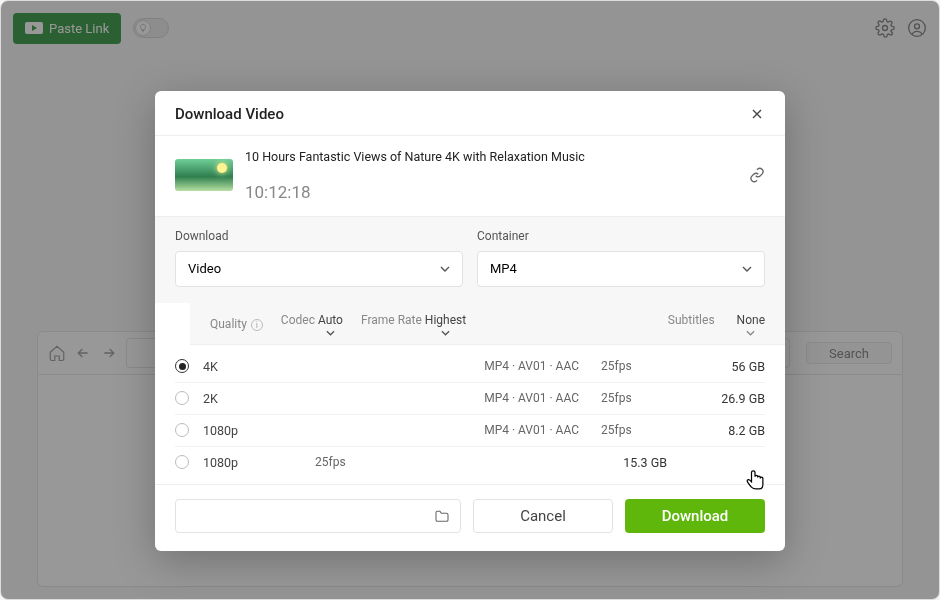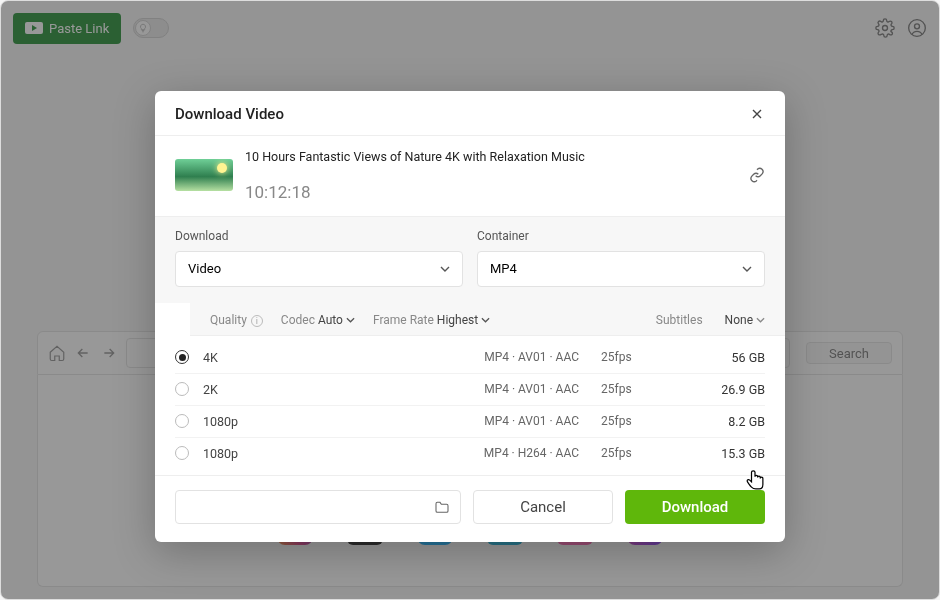--- a/index.html
+++ b/index.html
@@ -38,21 +38,21 @@
 .link-icon { margin-left: auto; width: 16px; height: 16px; color: #666; cursor: pointer; }
 
 .selectors { background: #f7f7f7; padding: 12px 20px 16px; display: flex; gap: 14px; }
 .sel-group { flex: 1; }
 .sel-label { font-size: 12px; color: #555; margin-bottom: 8px; display: block; }
 .select { background: #fff; border: 1px solid #e2e2e2; border-radius: 4px; height: 36px; display: flex; align-items: center; justify-content: space-between; padding: 0 12px; font-size: 13px; cursor: pointer; text-align: right; }
 .caret { width: 10px; height: 6px; }
 
 .filter-bar { background: #f7f7f7; padding: 10px 20px 8px; display: flex; align-items: center; gap: 18px; font-size: 12px; color: #888; border-bottom: 1px solid #eee; margin-left: 35px; }
 .filter-bar .lbl { color: #888; }
-.filter-bar .val { color: #444; display: inline-flex; align-items: center; gap:3px; }
+.filter-bar .val { color: #444; display: inline-flex; align-items: center; gap:3px;flex-direction:column; }
 .filter-bar .info { display:inline-block; width:12px; height:12px; border:1px solid #bbb; border-radius:50%; font-size:9px; line-height:10px; text-align:center; color:#aaa; margin-left:4px;}
 .sub-group { margin-left: auto; display:flex; align-items:flex-start; gap:22px;}
 
 .quality-list { padding: 6px 20px 0; }
 .q-row { display: grid; grid-template-columns: 20px 90px 1fr 80px 90px; align-items: center; gap: 8px; padding: 8px 0; font-size: 12.5px; color: #444; border-bottom: 1px solid #f2f2f2; cursor: pointer; }
 .q-row:last-child { border-bottom: none; }
 .radio { width: 14px; height: 14px; border: 1.5px solid #333; border-radius: 50%; display:flex; align-items:center; justify-content:center; }
 .radio.unchecked { border-color: #bbb; }
 .radio .dot { width: 7px; height: 7px; border-radius: 50%; background: #222; }
 .col-fmt { text-align: right; color: #666; font-size:12px; }
@@ -222,21 +222,20 @@
     <div class="q-row">
       <span class="radio unchecked"></span>
       <span>1080p</span>
       <span class="col-fmt">MP4 · AV01 · AAC</span>
       <span class="col-fps">25fps</span>
       <span class="col-size">8.2 GB</span>
     </div>
     <div class="q-row">
       <span class="radio unchecked"></span>
       <span>1080p</span>
-      <span class="col-fmt">MP4 · H264 · AAC</span>
       <span class="col-fps">25fps</span>
       <span class="col-size">15.3 GB</span>
     </div>
   </div>
 
   <div class="modal-footer">
     <div class="path-box">
       <span class="folder-icon">
         <svg width="16" height="14" viewBox="0 0 24 20" fill="none" stroke="#666" stroke-width="1.6">
             <path d="M3 5a2 2 0 012-2h4l2 3h8a2 2 0 012 2v8a2 2 0 01-2 2H5a2 2 0 01-2-2z"></path>

